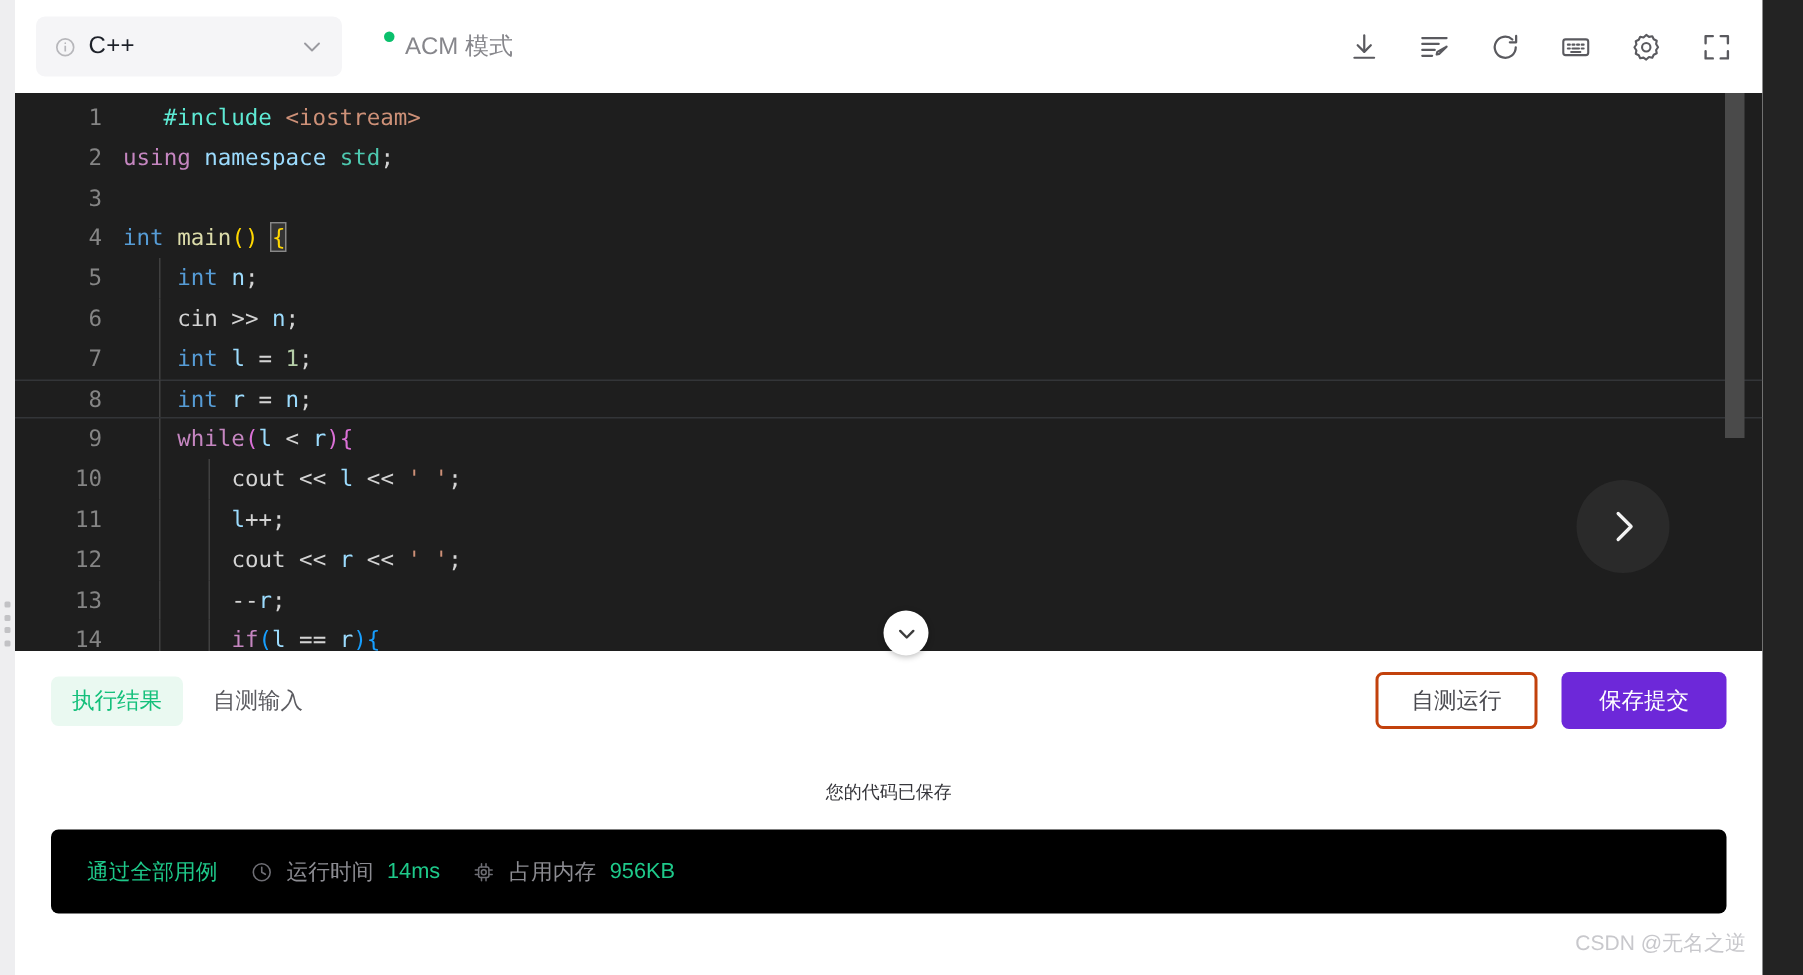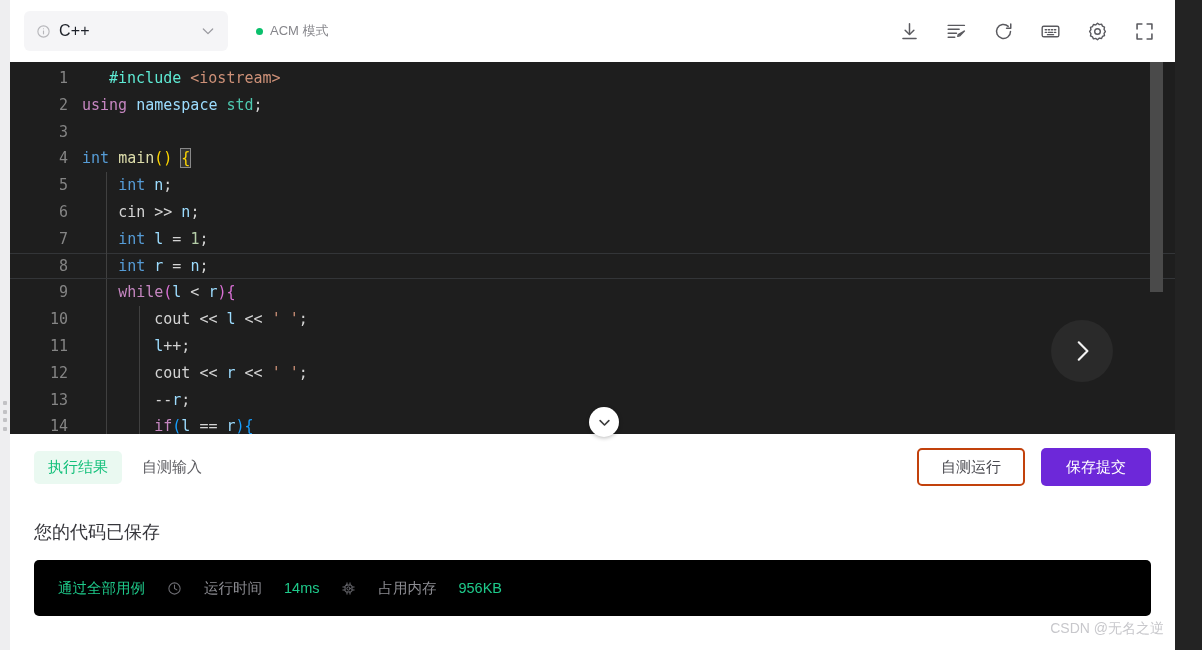--- a/index.html
+++ b/index.html
@@ -87,24 +87,23 @@
     letter-spacing: .2px;
   }
   .lang-select .chev {
     width: 16px; height: 16px;
     color: #9a9aa0;
     flex: 0 0 16px;
   }
 
   .acm-mode {
     display: flex;
-    align-items: center;
     gap: 7px;
     margin-left: 28px;
-    font-size: 13px;
+    font-size: 16px;
     color: #86868b;
     cursor: pointer;
   }
   .acm-dot {
     width: 7px; height: 7px;
     border-radius: 50%;
     background: #0ac06c;
   }
 
   .tool-icons {
@@ -278,40 +277,41 @@
     color: #4a4a50;
   }
   .btn-primary {
     width: 110px; height: 38px;
     background: #6d28d9;
     color: #ffffff;
     border: none;
   }
 
   .saved-msg {
-    font-size: 18px;
+    font-size: 12px;
     color: #36363b;
     padding: 20px 0 16px 0;
+    text-align: center;
   }
 
   .result-bar {
     height: 56px;
     background: #000000;
     border-radius: 5px;
     display: flex;
     align-items: center;
     gap: 22px;
     padding: 0 24px;
     font-size: 14.5px;
   }
   .res-pass { color: #1ec98a; }
   .res-item {
     display: flex;
     align-items: center;
-    gap: 22px;
+    gap: 9px;
     color: #8c8c92;
   }
   .res-item svg { width: 15px; height: 15px; flex: 0 0 15px; color: #6e6e74; }
   .res-val { color: #1ec98a; }
 
   
   .watermark {
     position: absolute;
     right: 38px; bottom: 12px;
     font-size: 14px;

